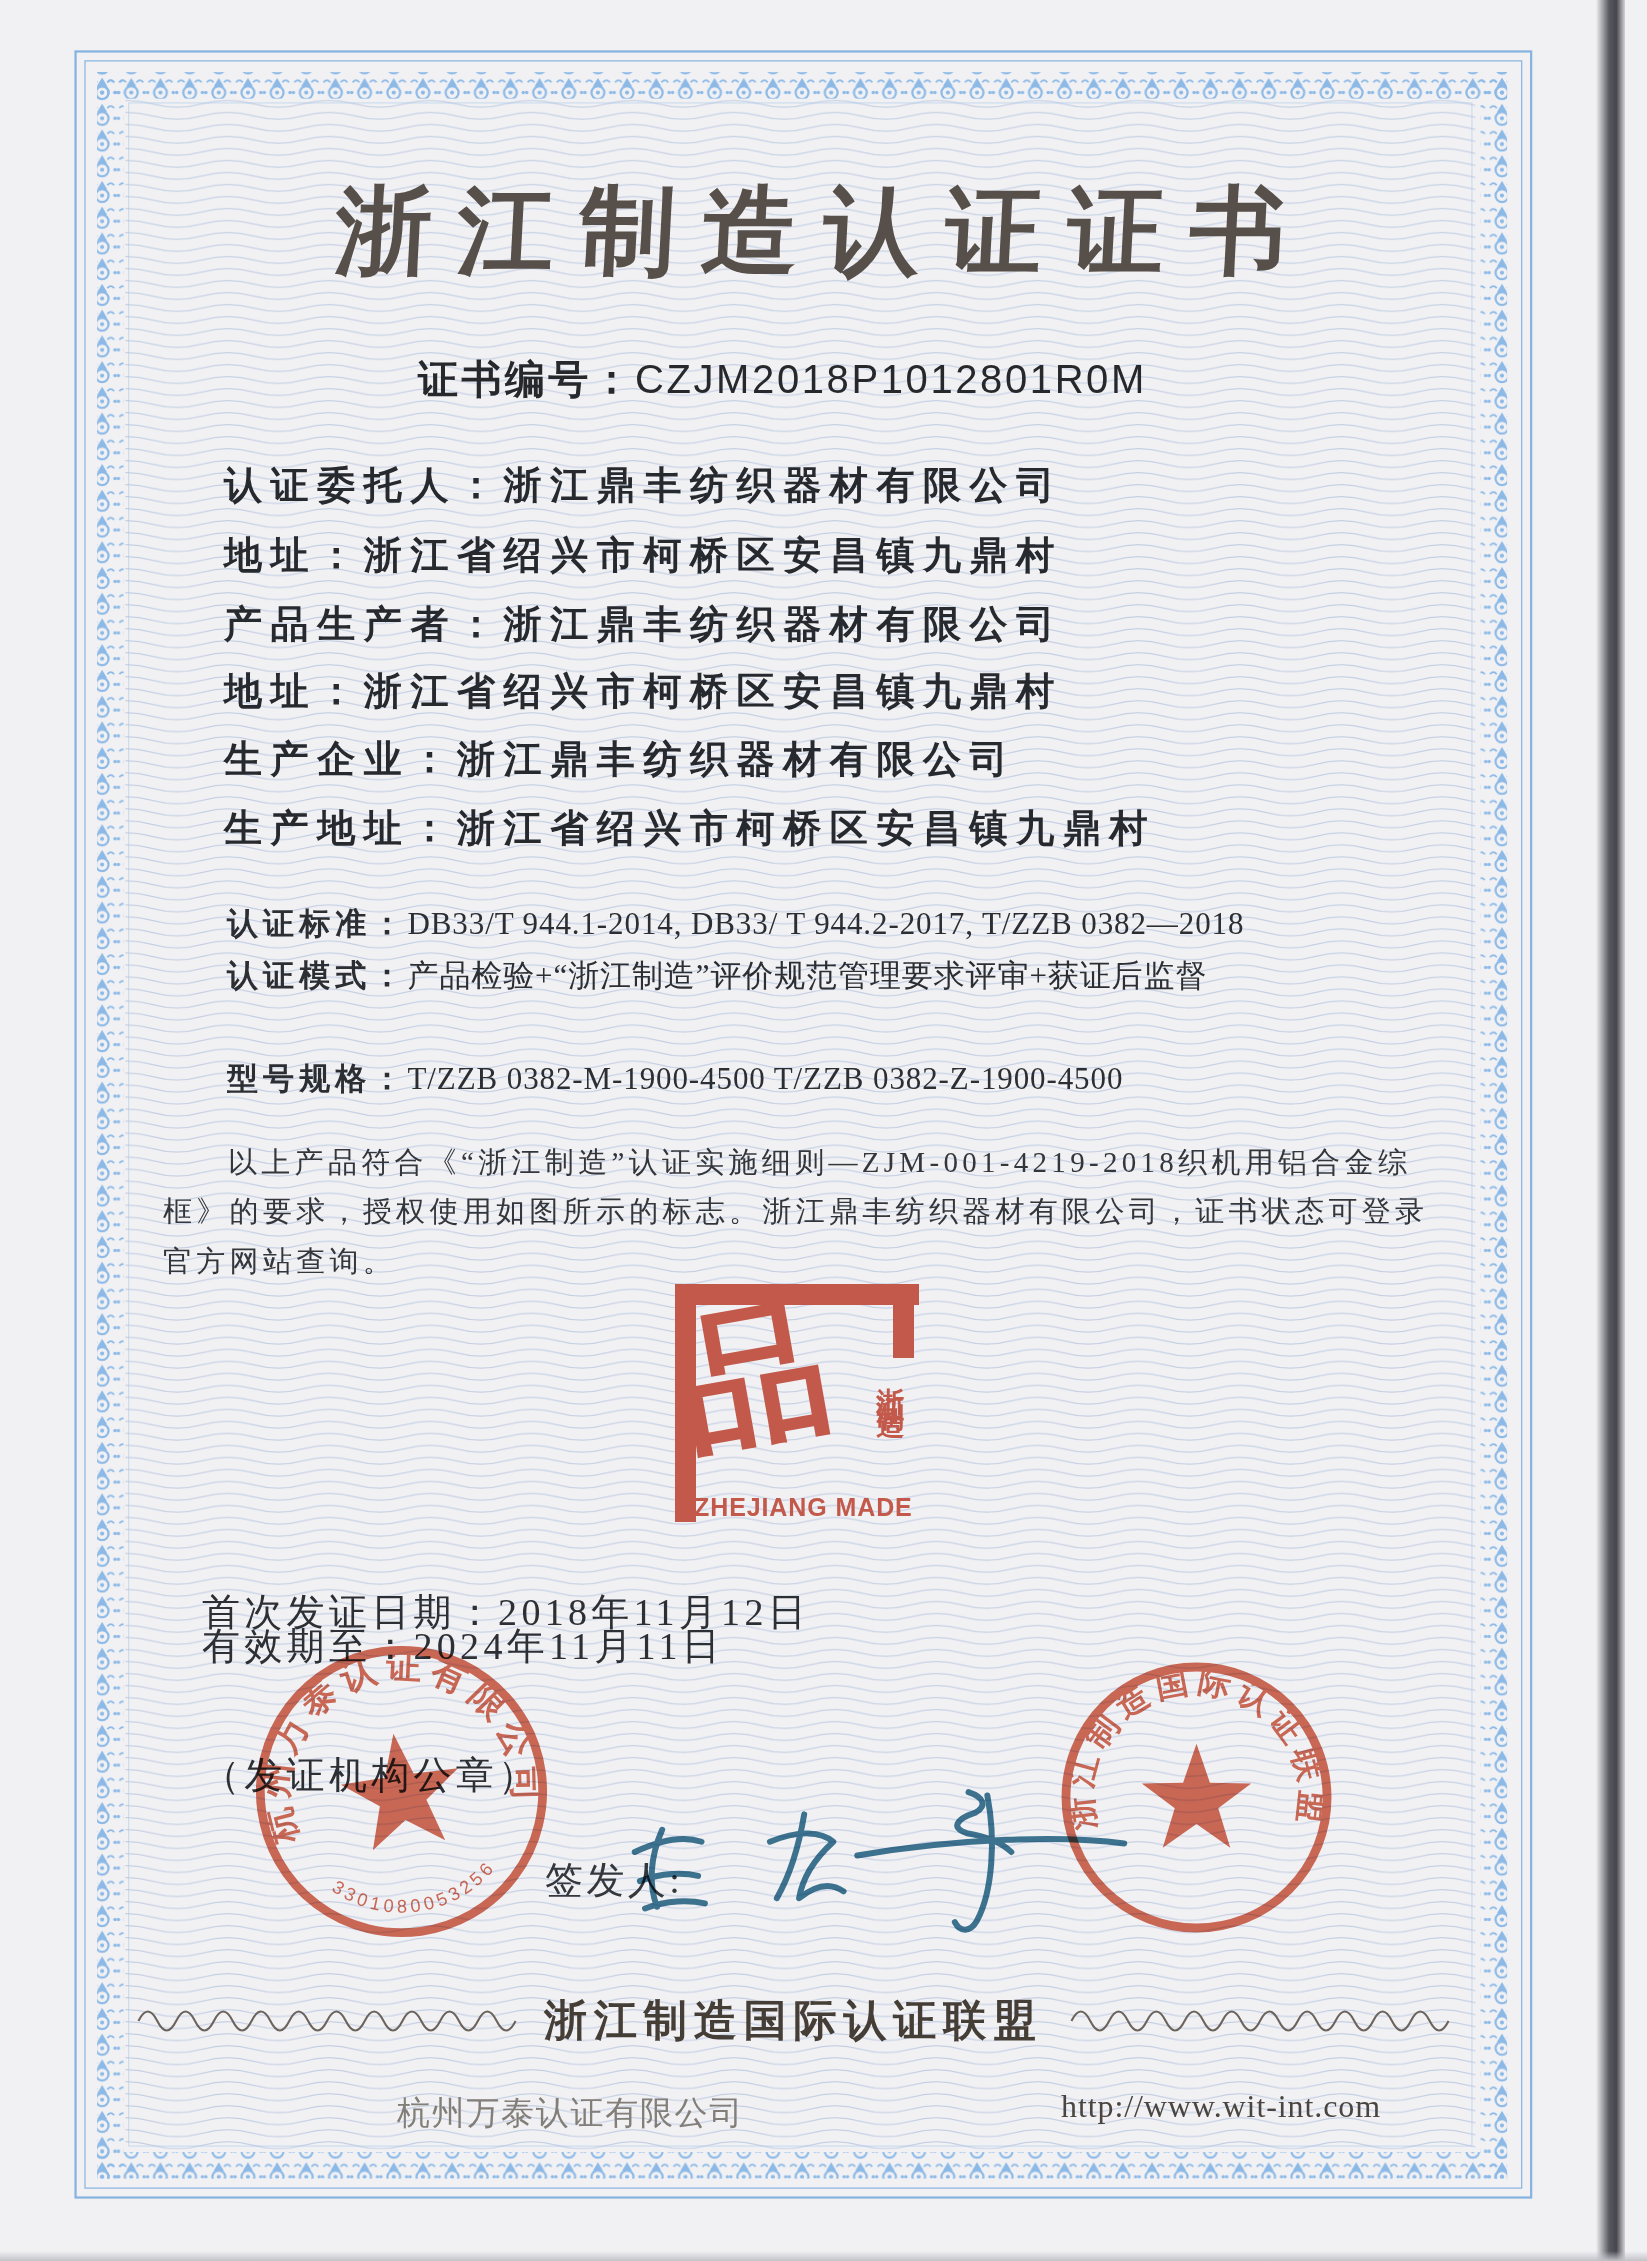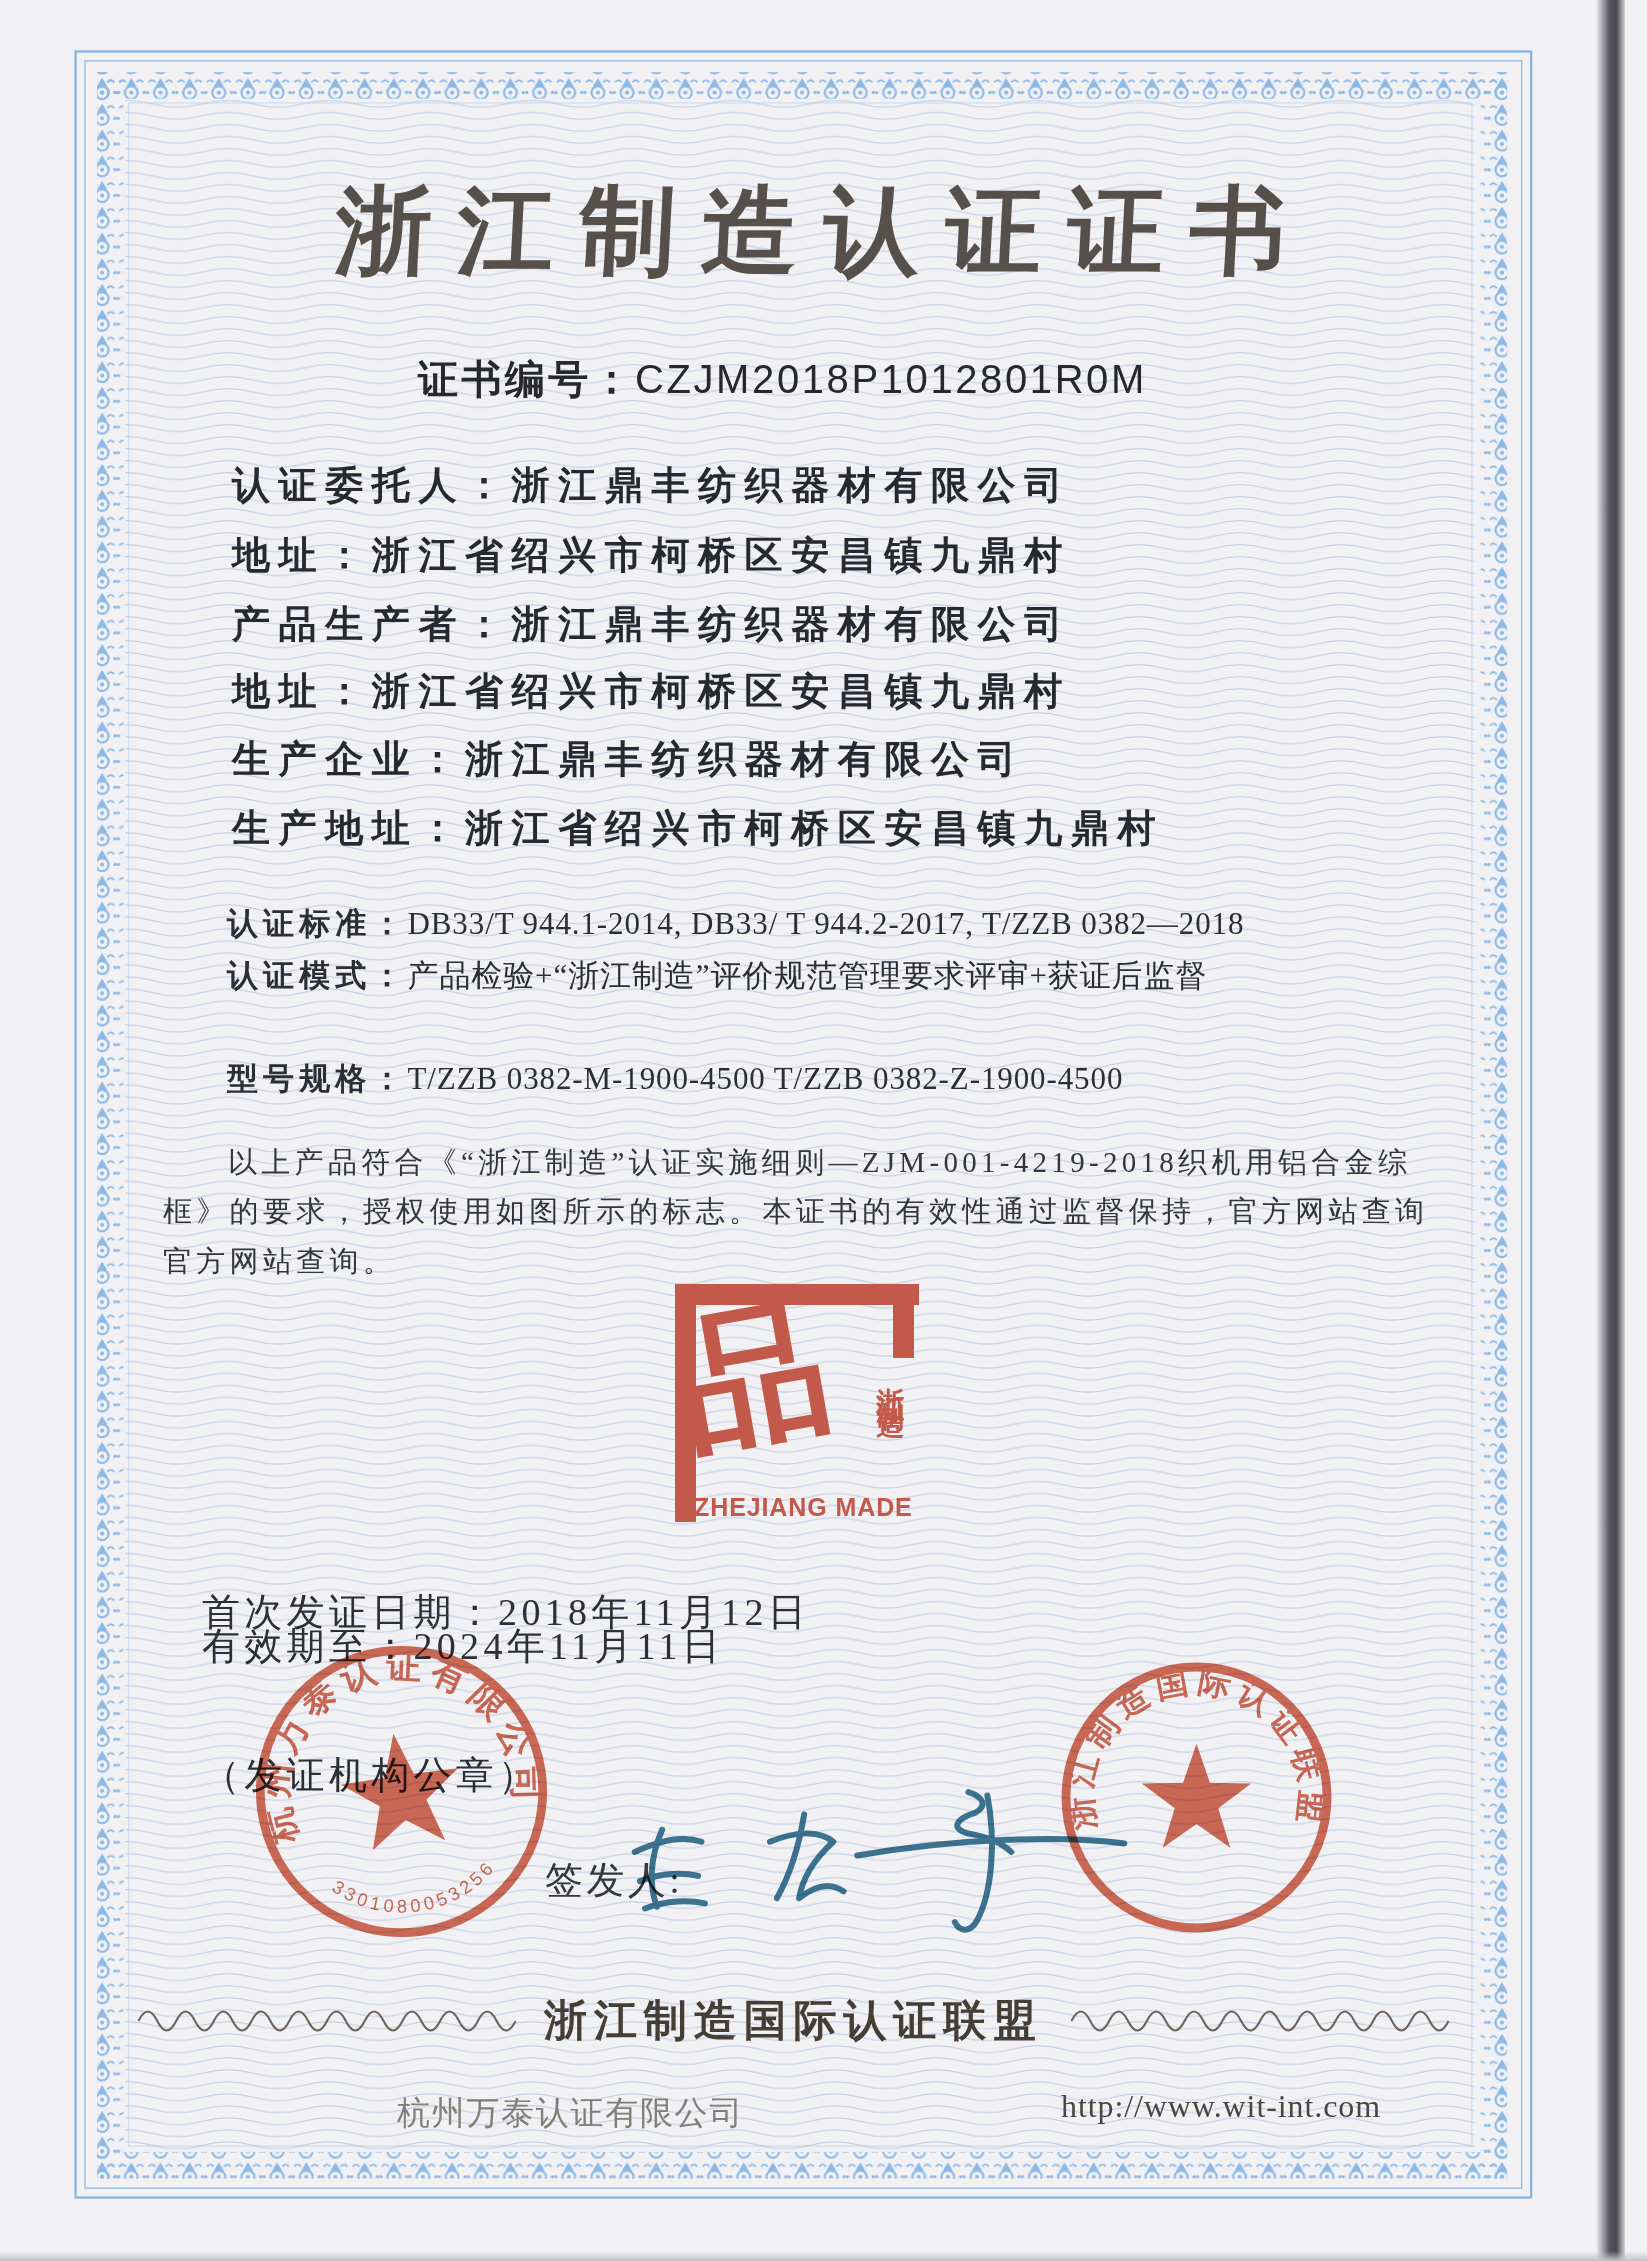--- a/index.html
+++ b/index.html
@@ -20,21 +20,21 @@
     font-family:"Liberation Serif", serif;
   }
   .cert-no {
     left:418px; top:352px; font-family:"Liberation Sans", sans-serif;
     font-size:40px; color:#26282c; letter-spacing:1.7px;
   }
   .cert-no .lbl { font-weight:bold; letter-spacing:3.4px; }
   .cert-no .val { letter-spacing:2.6px; }
 
   .info-line {
-    left:232px; font-size:38px; font-weight:bold; color:#26292e;
+    left:224px; font-size:38px; font-weight:bold; color:#26292e;
     letter-spacing:8.6px; white-space:nowrap;
   }
   .spec-line {
     left:227px; font-size:31px; color:#2b2e33; white-space:nowrap;
   }
   .spec-line .lbl { font-weight:bold; letter-spacing:5.1px; }
   .spec-line .val { letter-spacing:0.9px; }
 
   .para-line {
     left:163px; width:1334px; font-size:29px; color:#33363b;
@@ -150,21 +150,21 @@
     <span class="lbl">认证标准：</span><span class="val">DB33/T 944.1-2014, DB33/ T 944.2-2017, T/ZZB 0382—2018</span>
   </div>
   <div class="abs spec-line" style="top:955px">
     <span class="lbl">认证模式：</span><span class="val">产品检验+“浙江制造”评价规范管理要求评审+获证后监督</span>
   </div>
   <div class="abs spec-line" style="top:1058px">
     <span class="lbl">型号规格：</span><span class="val">T/ZZB 0382-M-1900-4500 T/ZZB 0382-Z-1900-4500</span>
   </div>
 
   <div class="abs para-line para-indent" style="top:1143px">以上产品符合《“浙江制造”认证实施细则—ZJM-001-4219-2018织机用铝合金综</div>
-  <div class="abs para-line" style="top:1192px">框》的要求，授权使用如图所示的标志。本证书的有效性通过监督保持，官方网站查询</div>
+  <div class="abs para-line" style="top:1192px">框》的要求，授权使用如图所示的标志。浙江鼎丰纺织器材有限公司，证书状态可登录</div>
   <div class="abs para-line" style="top:1242px">官方网站查询。</div>
 
   <div class="abs logo">
     <div class="logo-bar-top"></div>
     <div class="logo-bar-left"></div>
     <div class="logo-bar-stub"></div>
     <div class="logo-mark">品</div>
     <div class="logo-vlabel">浙江制造</div>
     <div class="logo-caption">ZHEJIANG MADE</div>
   </div>

